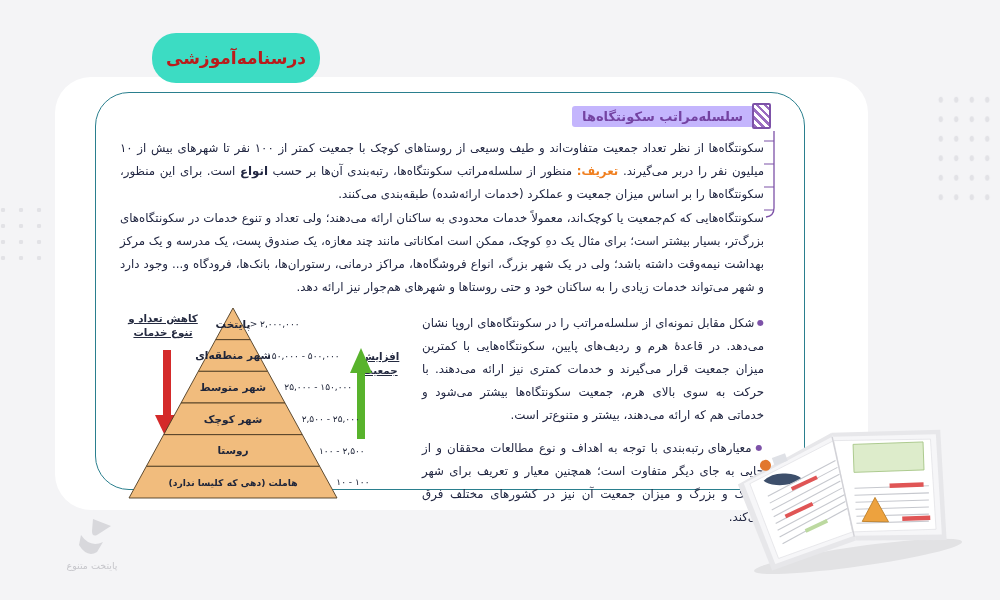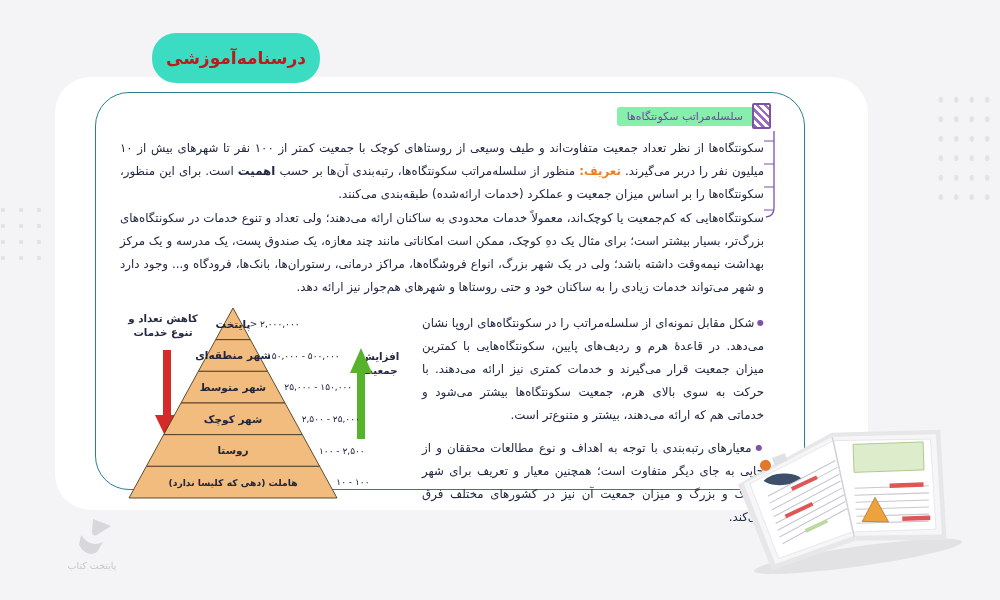--- a/index.html
+++ b/index.html
@@ -19,38 +19,38 @@
     color:#b91c1c; font-size:17px; font-weight:bold; z-index:3; }
 
   .card { position:absolute; left:95px; top:92px; width:710px; height:398px;
     background:#ffffff; border:1.5px solid #2a7f8e; border-radius:34px;
     direction:rtl; z-index:2; padding:44px 40px 0 24px; color:#222742; }
 
   .title-row { position:absolute; top:10px; right:33px; display:flex; align-items:center; }
   .title-icon { width:19px; height:26px; border:2px solid #7d52a8; border-radius:2px;
     background:repeating-linear-gradient(45deg,#9a6cc0 0 2.5px,#ffffff 2.5px 5.5px);
     margin-left:-5px; z-index:2; }
-  .title-chip { background:#86efac; color:#7443a2; font-weight:normal; font-size:11px;
+  .title-chip { background:#c4b5fd; color:#7443a2; font-weight:bold; font-size:13px;
     padding:4px 14px 4px 10px; border-radius:3px; line-height:1; }
 
   .bracket { position:absolute; top:38px; right:26px; }
 
   .body-text { font-size:11.8px; line-height:23px; text-align:justify; }
   .para { margin-bottom:1px; }
   .def-label { color:#f07f1f; font-weight:bold; }
   .bold { font-weight:bold; }
 
   .split { display:flex; margin-top:5px; gap:10px; }
   .bullets-col { flex:1;margin-top:7px; }
   .bullet-para { font-size:11.8px; line-height:23px; text-align:justify; margin-bottom:9px; }
   .bullet-para::before { content:"● "; color:#7d52a8; font-size:8px; vertical-align:2px; }
 
   .figure { position:relative; width:292px; height:208px; flex:0 0 292px; direction:ltr; }
   .figure-label { position:absolute; font-size:10.3px; font-weight:600; color:#242a40;
-    text-align:center; line-height:1.35; }
+    text-align:center; line-height:1.35;text-decoration:underline; }
   .decrease-label { left:0; top:8px; width:86px; }
   .increase-label { left:224px; top:22px; width:72px;margin-top:24px; }
   .arrow-svg { position:absolute; }
   #pyramid-svg { position:absolute; left:0; top:0; }
   .band-label { font:600 10.5px "DejaVu Sans", sans-serif; fill:#20263a; text-anchor:middle; }
   .band-label.small { font-size:9.2px; }
   .range-label { font:500 9px "DejaVu Sans", sans-serif; fill:#20263a; text-anchor:start; direction:ltr; }
 
   .book { position:absolute; left:722px; top:405px; z-index:4; }
 
@@ -76,21 +76,21 @@
   </div>
 
   <svg class="bracket" width="14" height="92" viewBox="0 0 14 92">
     <path d="M10 0 L10 77 Q10 85 2 86" fill="none" stroke="#7d52a8" stroke-width="1.3"></path>
     <path d="M10 10 H0 M10 33 H0 M10 56 H0 M10 79 H0" stroke="#7d52a8" stroke-width="1.1"></path>
   </svg>
 
   <div class="body-text">
     <div class="para">
       <span>سکونتگاه‌ها از نظر تعداد جمعیت متفاوت‌اند و طیف وسیعی از روستاهای کوچک با جمعیت کمتر از ۱۰۰ نفر تا شهرهای بیش از ۱۰ میلیون نفر را دربر می‌گیرند.</span>
-      <span class="def-label">تعریف:</span><span> منظور از سلسله‌مراتب سکونتگاه‌ها، رتبه‌بندی آن‌ها بر حسب </span><span class="bold">اهمیت</span><span> است. برای این منظور، سکونتگاه‌ها را بر اساس میزان جمعیت و عملکرد (خدمات ارائه‌شده) طبقه‌بندی می‌کنند.</span>
+      <span class="def-label">تعریف:</span><span> منظور از سلسله‌مراتب سکونتگاه‌ها، رتبه‌بندی آن‌ها بر حسب </span><span class="bold">انواع</span><span> است. برای این منظور، سکونتگاه‌ها را بر اساس میزان جمعیت و عملکرد (خدمات ارائه‌شده) طبقه‌بندی می‌کنند.</span>
     </div>
     <div class="para">سکونتگاه‌هایی که کم‌جمعیت یا کوچک‌اند، معمولاً خدمات محدودی به ساکنان ارائه می‌دهند؛ ولی تعداد و تنوع خدمات در سکونتگاه‌های بزرگ‌تر، بسیار بیشتر است؛ برای مثال یک دهِ کوچک، ممکن است امکاناتی مانند چند مغازه، یک صندوق پست، یک مدرسه و یک مرکز بهداشت نیمه‌وقت داشته باشد؛ ولی در یک شهر بزرگ، انواع فروشگاه‌ها، مراکز درمانی، رستوران‌ها، بانک‌ها، فرودگاه و... وجود دارد و شهر می‌تواند خدمات زیادی را به ساکنان خود و حتی روستاها و شهرهای هم‌جوار نیز ارائه دهد.</div>
 
     <div class="split">
       <div class="bullets-col">
         <div class="bullet-para">شکل مقابل نمونه‌ای از سلسله‌مراتب را در سکونتگاه‌های اروپا نشان می‌دهد. در قاعدهٔ هرم و ردیف‌های پایین، سکونتگاه‌هایی با کمترین میزان جمعیت قرار می‌گیرند و خدمات کمتری نیز ارائه می‌دهند. با حرکت به سوی بالای هرم، جمعیت سکونتگاه‌ها بیشتر می‌شود و خدماتی هم که ارائه می‌دهند، بیشتر و متنوع‌تر است.</div>
         <div class="bullet-para">معیارهای رتبه‌بندی با توجه به اهداف و نوع مطالعات محققان و از جایی به جای دیگر متفاوت است؛ همچنین معیار و تعریف برای شهر کوچک و بزرگ و میزان جمعیت آن نیز در کشورهای مختلف فرق می‌کند.</div>
       </div>
 
       <div class="figure">
@@ -171,14 +171,14 @@
     <rect x="176" y="120" width="28" height="4.5" fill="#e05555" transform="rotate(6 190 122)"></rect>
     <path d="M136 118 L162 122 L152 96 Z" fill="#eda23e" stroke="#b97a20" stroke-width="0.8"></path>
   </g>
 </svg>
 
 <div class="watermark">
   <svg width="44" height="36" viewBox="0 0 44 36">
     <path d="M23 1 L41 8 L27 17 Q22 19 22 13 Z" fill="#d8d8dc"></path>
     <path d="M11 17 Q20 30 33 24 L27 34 Q17 40 9 27 Z" fill="#d8d8dc"></path>
   </svg>
-  <div class="watermark-text">پایتخت کتاب</div>
+  <div class="watermark-text">پایتخت متنوع</div>
 </div>
 
 </body></html>

